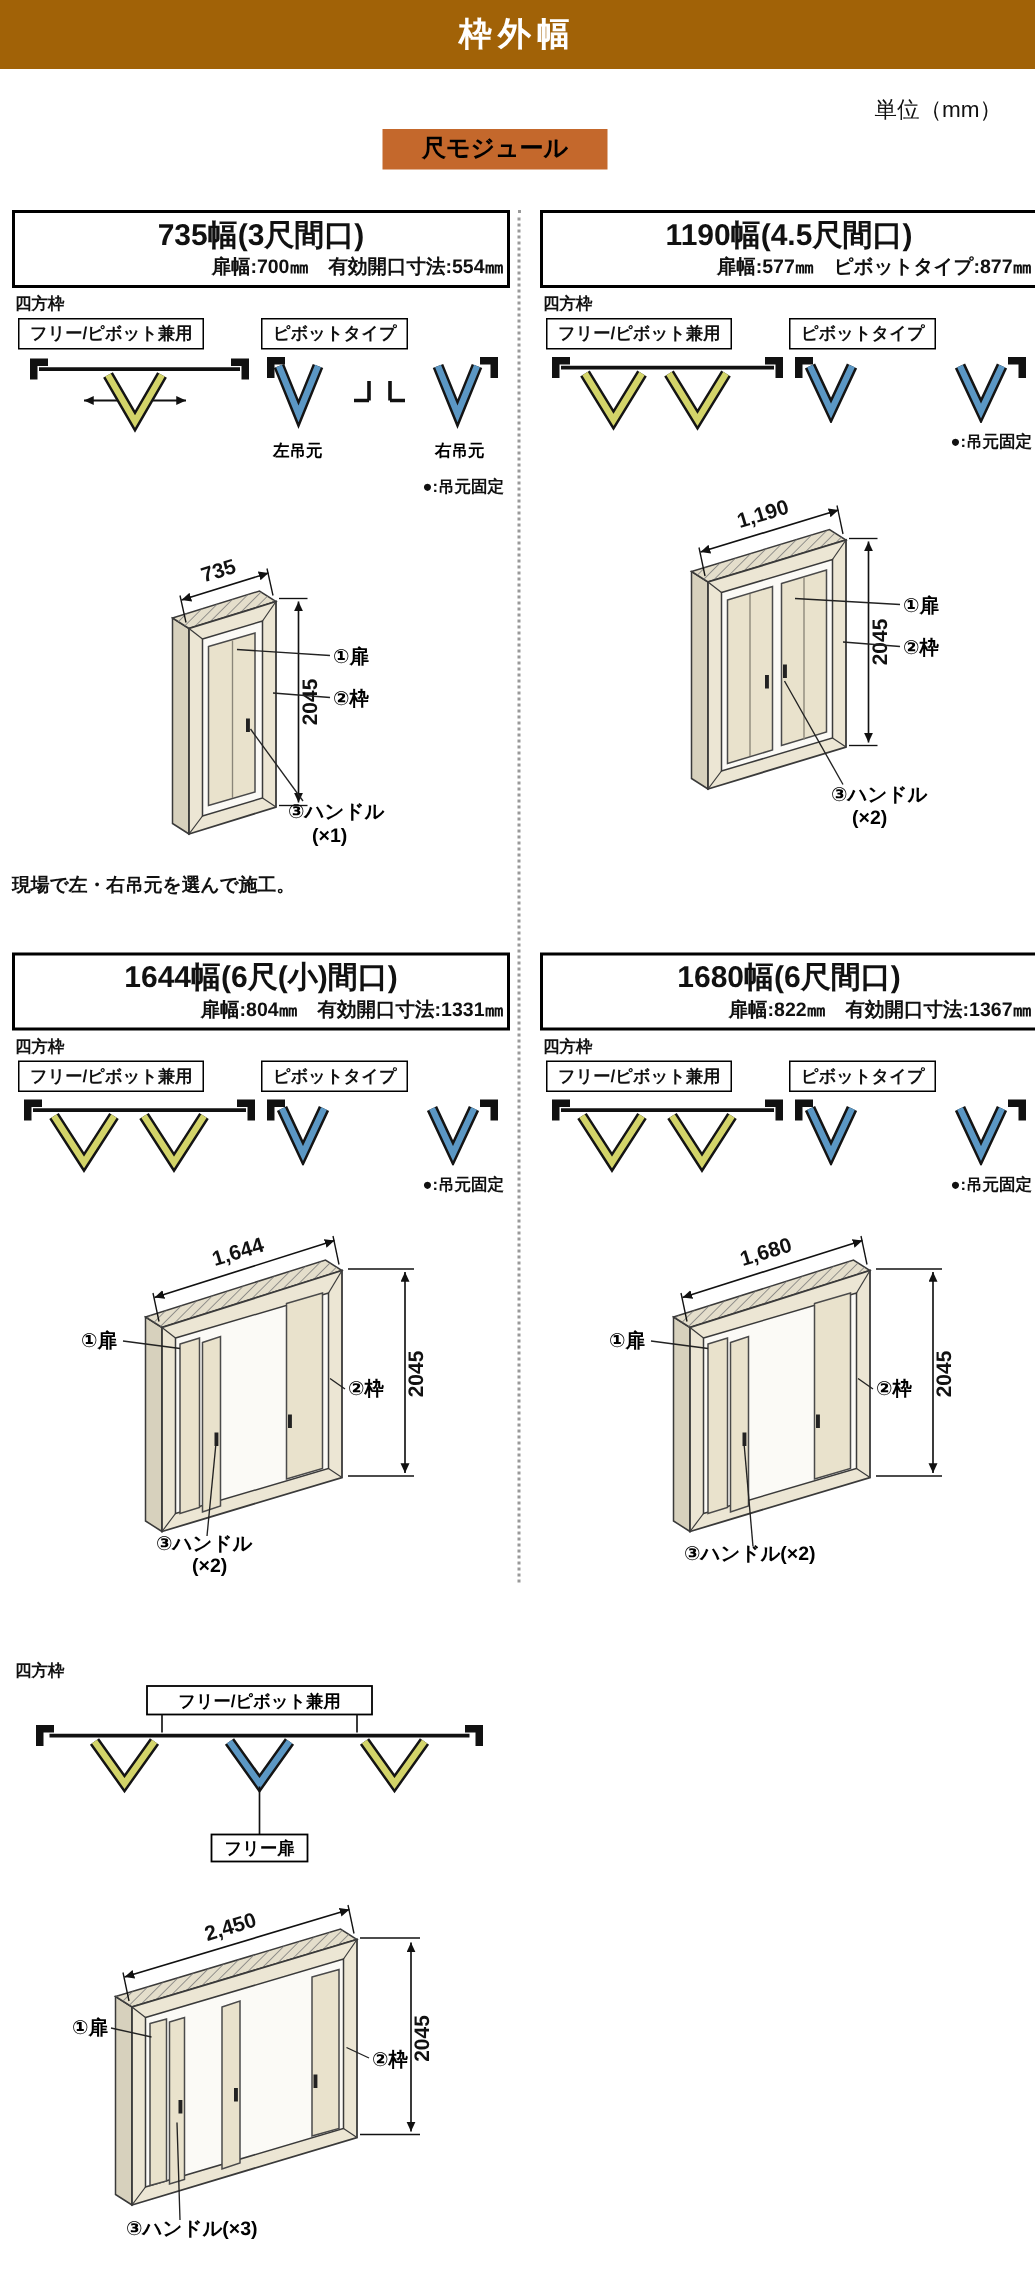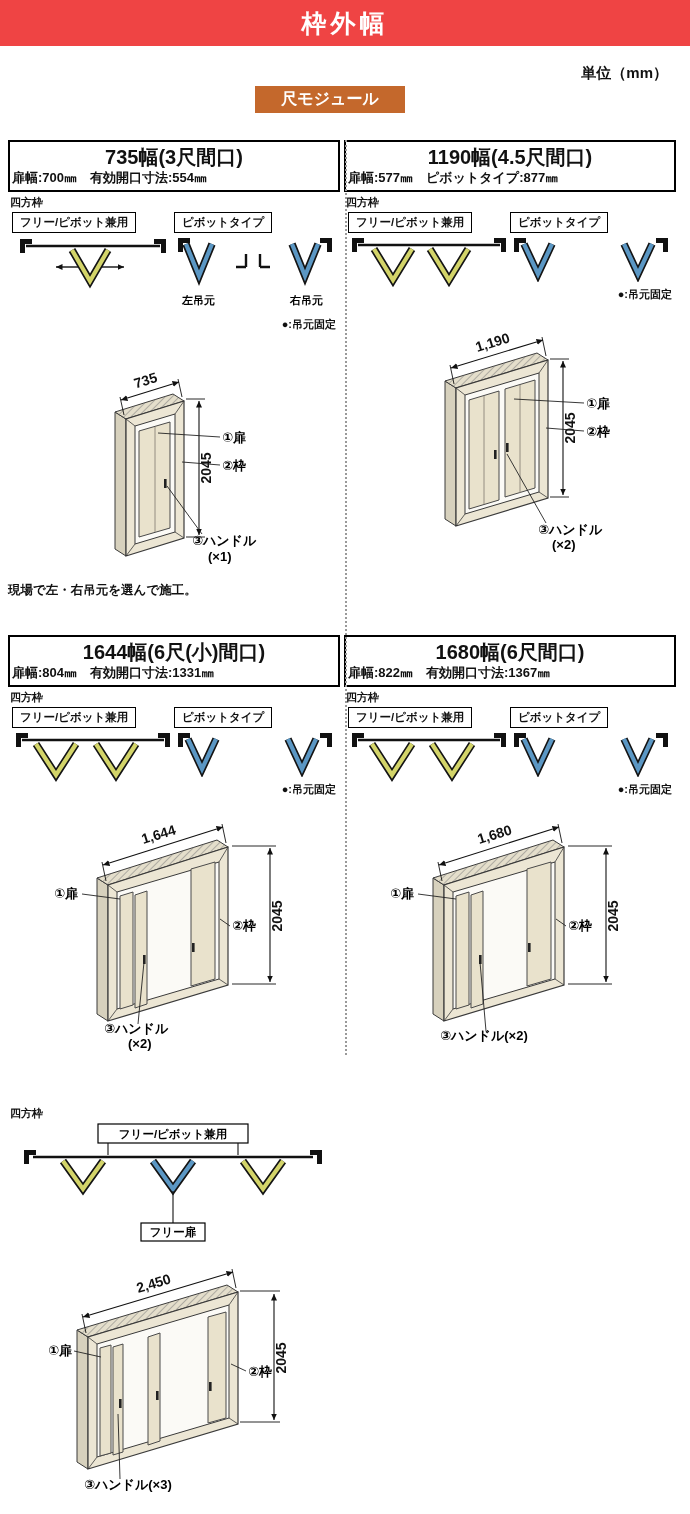--- a/index.html
+++ b/index.html
@@ -2,34 +2,34 @@
 <html><head>
 <meta charset="utf-8">
 <style>
   html,body{margin:0;padding:0;}
   body{
     width:690px;height:1514px;overflow:hidden;background:#fff;
     font-family:"Liberation Sans","DejaVu Sans",sans-serif;color:#111;
     position:relative;
   }
   svg text{font-family:"Liberation Sans","DejaVu Sans",sans-serif;}
-  .header{height:46px;background:#ef4444;color:#fff;display:flex;align-items:center;justify-content:center;
-    font-size:25px;font-weight:bold;letter-spacing:4px;}
+  .header{height:46px;background:#a16207;color:#fff;display:flex;align-items:center;justify-content:center;
+    font-size:22px;font-weight:bold;letter-spacing:4px;}
   .top-area{position:relative;height:74px;}
-  .unit{position:absolute;top:18px;right:22px;font-size:15px;font-weight:700;}
-  .badge{position:absolute;top:40px;left:255px;width:150px;height:27px;background:#c4682c;color:#ffffff;
+  .unit{position:absolute;top:18px;right:22px;font-size:15px;font-weight:400;}
+  .badge{position:absolute;top:40px;left:255px;width:150px;height:27px;background:#c4682c;color:#000000;
     display:flex;align-items:center;justify-content:center;font-size:16px;font-weight:bold;}
   .rows{margin-top:20px;}
-  .row{display:flex;gap:4px;padding-left:8px;}
+  .row{display:flex;gap:20px;padding-left:8px;}
   .row1{margin-bottom:36px;}
   .row2{margin-bottom:52px;}
   .panel{width:332px;}
   .title-box{border:2.5px solid #000;padding:4px 2px 3px;background:#fff;}
   .p-title{font-size:20px;font-weight:bold;text-align:center;line-height:1.15;}
-  .p-sub{font-size:13px;font-weight:bold;text-align:left;}
+  .p-sub{font-size:13px;font-weight:bold;text-align:right;}
   .four-frame{font-size:11px;font-weight:600;margin:3px 0 2px 2px;}
   .schem-row{display:flex;justify-content:space-between;padding:0 4px;margin-top:2px;}
   .schem-col{display:flex;flex-direction:column;gap:3px;align-items:flex-start;}
   .label-box{border:1px solid #000;font-size:11.5px;font-weight:bold;padding:2px 7px;background:#fff;display:inline-block;white-space:nowrap;}
   .hang-fixed{font-size:11px;font-weight:bold;align-self:flex-end;margin-top:2px;}
   .site-note{font-size:12.5px;font-weight:bold;margin-top:8px;}
   .iso{display:block;margin-top:2px;}
   .divider{position:absolute;left:345px;top:140px;height:915px;border-left:2px dotted #999;}
   
   .face-side{fill:#d7d1bd;stroke:#3a3a3a;stroke-width:1;}

